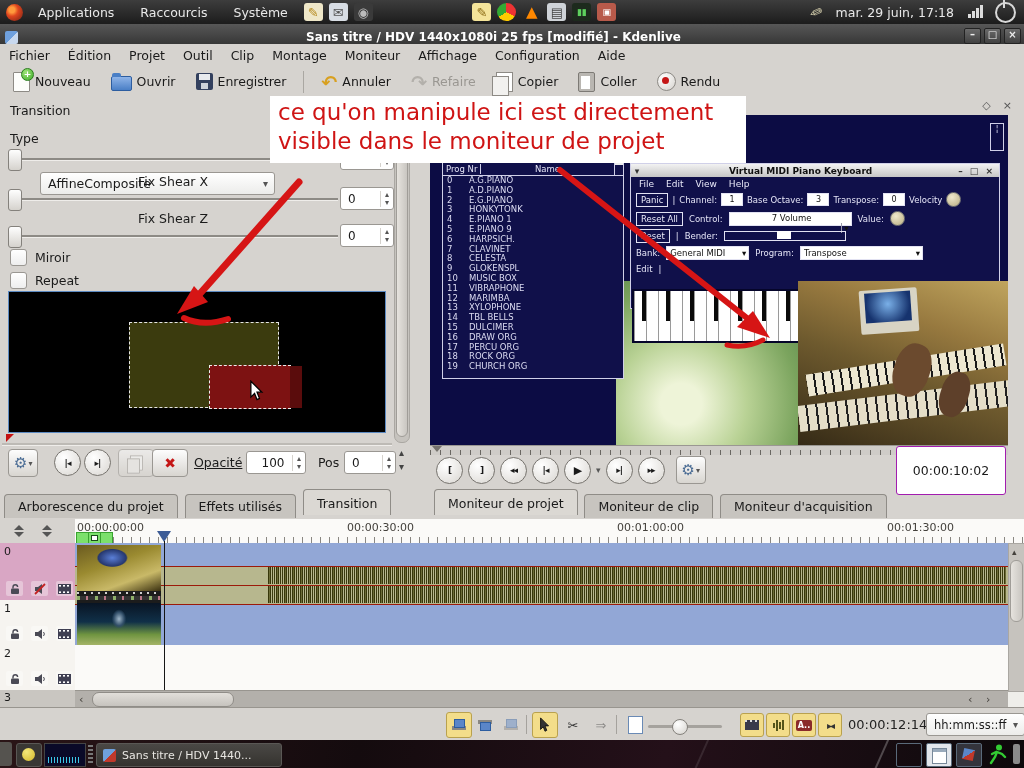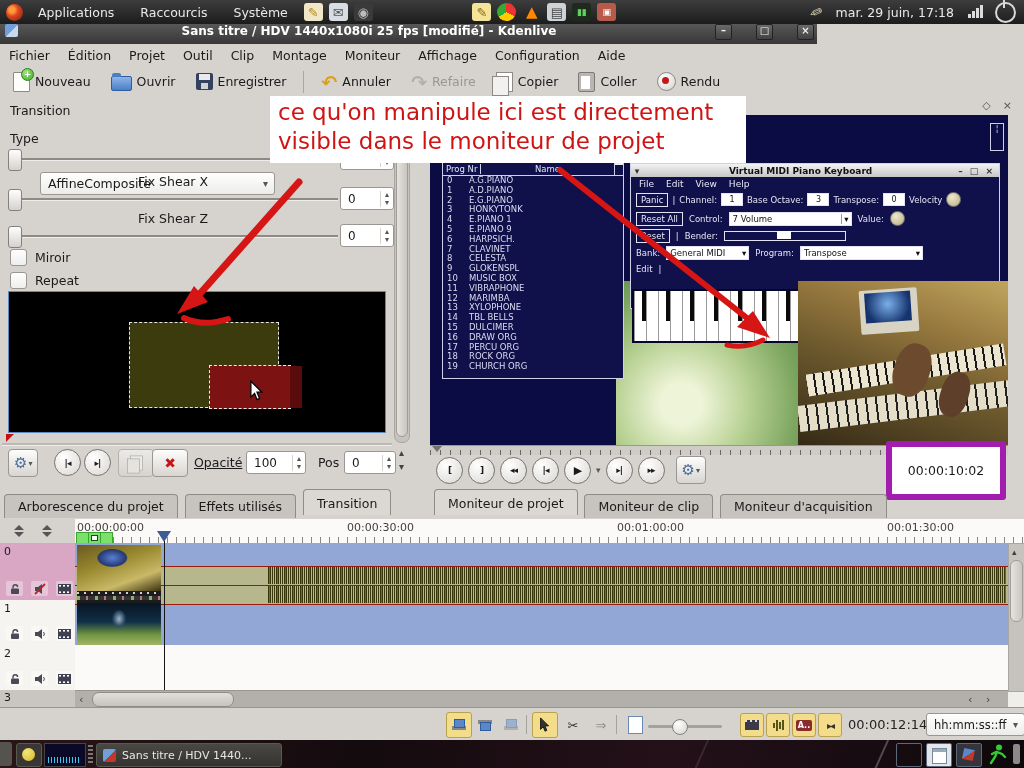--- a/index.html
+++ b/index.html
@@ -17,22 +17,22 @@
     background:radial-gradient(circle at 35% 35%,#ff9a3c 0 18%,#e0461e 40%,#a8331a 70%,#7a2413);}
   .pico{width:19px;height:18px;border-radius:3px;display:flex;align-items:center;justify-content:center;
     font-size:13px;margin:0 1px;}
   .clock{font-size:12.5px;margin:0 6px;white-space:nowrap;}
   .sigbars{display:flex;align-items:flex-end;gap:1px;height:12px;margin:0 4px;}
   .sigbars i{display:block;width:3px;background:#dcdcdc;}
   .pwr{width:17px;height:17px;border:2px solid #d8d8d8;border-radius:50%;position:relative;margin:0 8px 0 4px;}
   .pwr::after{content:"";position:absolute;left:6px;top:-4px;width:2px;height:8px;background:#d8d8d8;}
 
   
-  .titlebar{left:0;top:24px;width:817px;height:20px;background:linear-gradient(#575757,#373737);
-    color:#fff;font-weight:bold;font-size:12px;display:flex;align-items:flex-start;gap:21px;}
+  .titlebar{left:0;top:24px;width:1024px;height:20px;background:linear-gradient(#575757,#373737);
+    color:#fff;font-weight:bold;font-size:12px;display:flex;align-items:flex-end;}
   .titlebar .ticon{width:13px;height:13px;margin:0 5px;border-radius:2px;
     background:linear-gradient(135deg,#6fa0dd 0 50%,#c8d8ee 50%);}
   .titlebar .ttext{flex:1;text-align:center;}
   .wbtn{width:15px;height:14px;margin-right:3px;background:linear-gradient(#6a6a6a,#414141);
     border:1px solid #222;border-radius:2px;color:#eee;font-size:10px;line-height:12px;text-align:center;font-weight:bold;}
 
   
   .menubar{left:0;top:44px;width:1024px;height:22px;background:#d6d3cf;border-bottom:1px solid #c2bfba;
     display:flex;align-items:center;font-size:12.5px;}
   .menubar span{padding:1px 9px;}
@@ -70,21 +70,21 @@
   .pslider{height:20px;}
   .pslider::before{content:"";position:absolute;left:0;right:0;top:9px;height:2px;background:#8d8a85;box-shadow:0 1px 0 #efedea;}
   .pslider .handle{position:absolute;left:0;top:0;width:12px;height:20px;background:linear-gradient(#fefefe,#d5d2cd);
     border:1px solid #84817c;border-radius:3px;}
   .rbtn{width:25px;height:25px;border-radius:50%;border:1px solid #76736e;flex:0 0 auto;
     background:radial-gradient(circle at 35% 30%,#ffffff,#d9d6d1);display:flex;align-items:center;justify-content:center;
     font-size:9px;font-weight:bold;color:#1a1a1a;letter-spacing:-1px;}
   .gearbtn{height:26px;border:1px solid #9a9792;border-radius:4px;background:linear-gradient(#fdfdfd,#d8d5d0);
     display:flex;align-items:center;justify-content:center;padding:0 5px;gap:1px;}
   .gear{color:#4a6c94;font-size:15px;line-height:15px;}
-  .tcbox{background:#fff;border:6px solid #a21caf;border-radius:3px;font-size:12.5px;padding:16px 8px;}
+  .tcbox{background:#fff;border:1px solid #a21caf;border-radius:3px;font-size:12.5px;padding:16px 8px;}
   .tab{display:inline-block;background:#c7c4bf;border:1px solid #8f8c87;border-bottom:none;border-radius:4px 4px 0 0;
     padding:4px 13px;margin-right:3px;font-size:12.5px;position:relative;top:3px;}
   .tab.active{background:#dbd8d3;top:0;padding-top:6px;}
 
   
   .ldock{left:0;top:97px;width:420px;height:392px;background:#d6d3cf;}
   .plabel{font-size:12.5px;}
   .center-label{width:330px;text-align:center;font-size:12.5px;}
   .preview{left:8px;top:194px;width:376px;height:140px;background:#000;border:1px solid #5c8ac2;overflow:hidden;}
   .sel-olive{position:absolute;left:120px;top:30px;width:148px;height:84px;background:#3b3b0e;border:1px dashed #e5e5e5;}
@@ -341,21 +341,21 @@
     </div>
     <span class="abs rbtn" style="left:54px;top:352px;">|◂</span>
     <span class="abs rbtn" style="left:84px;top:352px;">▸|</span>
     <span class="abs gearbtn" style="left:118px;top:352px;width:24px;opacity:.55;">
         <span class="ic-copy" style="transform:scale(.75);"></span>
       </span>
     <span class="abs gearbtn" style="left:152px;top:352px;width:24px;color:#c41616;font-size:14px;">
         <span>✖</span>
       </span>
     <span class="abs plabel" style="left:194px;top:358px;text-decoration:underline;">Opacité</span>
-    <div class="abs spinbox" style="left:246px;top:354px;width:58px;">
+    <div class="abs spinbox" style="left:246px;top:354px;width:58px;text-align:center;">
       <span class="v">100</span>
       <span class="arrs">
           <span>▴</span>
           <span>▾</span>
         </span>
     </div>
     <span class="abs plabel" style="left:318px;top:358px;">Pos</span>
     <div class="abs spinbox" style="left:344px;top:354px;width:50px;">
       <span class="v">0</span>
       <span class="arrs">
@@ -406,21 +406,21 @@
           <span class="vlab">Base Octave:</span>
             <span class="mspin">3</span>
           <span class="vlab">Transpose:</span>
             <span class="mspin">0</span>
           <span class="vlab">Velocity</span>
             <span class="knob"></span>
         </div>
         <div class="flex" style="height:19px;gap:6px;padding-left:5px;">
           <span class="minibtn">Reset All</span>
           <span class="vlab">Control:</span>
-          <span class="flex" style="width:118px;height:12px;background:#fff;color:#111;font-size:8.5px;border:1px solid #e2e2f2;padding-left:3px;">
+          <span class="flex" style="width:118px;height:12px;background:#fff;color:#111;font-size:8.5px;border:1px solid #e2e2f2;padding-left:3px;flex-direction:column;">
               <span>7 Volume</span>
               <span style="margin-left:auto;border-left:1px solid #99a;padding:0 2px;">▾</span>
             </span>
           <span class="vlab">Value:</span>
             <span class="knob"></span>
         </div>
         <div class="flex" style="height:16px;gap:6px;padding-left:5px;">
           <span class="minibtn">Reset</span>
             <span class="vlab">|</span>
           <span class="vlab">Bender:</span>

